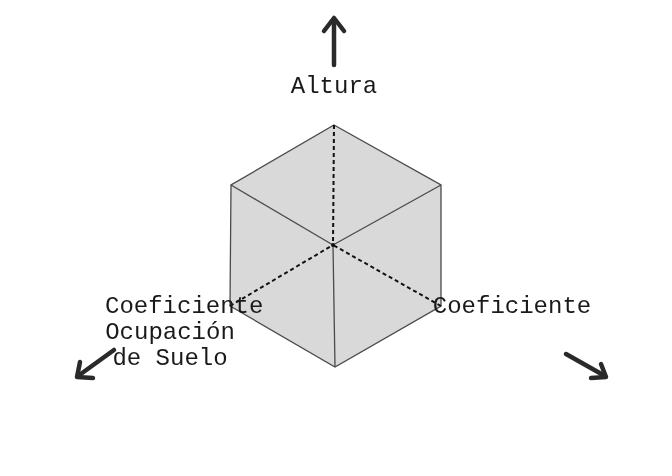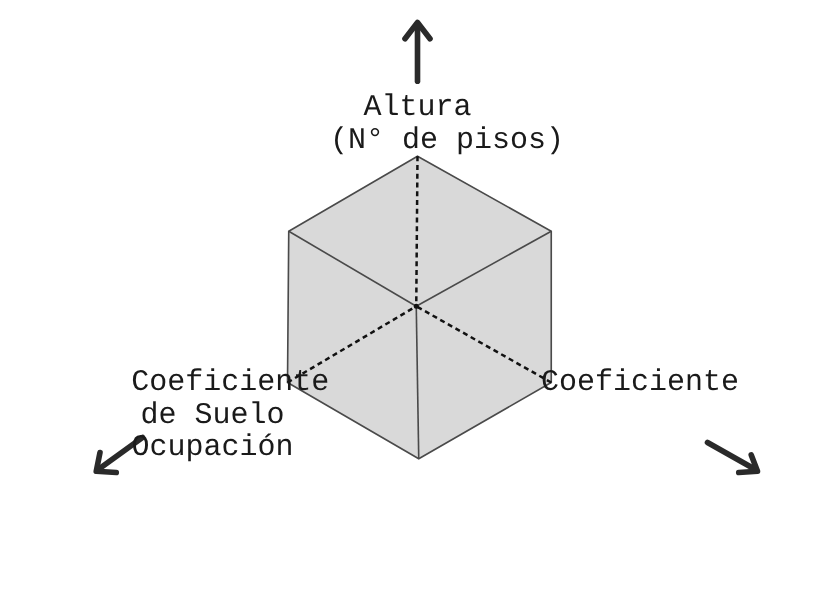--- a/index.html
+++ b/index.html
@@ -44,24 +44,23 @@
     <polyline points="80,362 77,377 93,378"></polyline>
   </g>
   <g stroke="#2a2a2a" stroke-width="4.5" stroke-linecap="round" stroke-linejoin="round" fill="none">
     <line x1="566" y1="354" x2="605" y2="376"></line>
     <polyline points="591,378 606,377 601,364"></polyline>
   </g>
 </svg>
 
 <div class="lbl center" style="left:264px; top:74px; width:140px;">
   <div>Altura</div>
-  <div>(N° de pisos)</div>
 </div>
 
 <div class="lbl center" style="left:105px; top:294px; width:130px;">
   <div>Coeficiente</div>
+  <div>Ocupación</div>
   <div>de Suelo</div>
-  <div>Ocupación</div>
 </div>
 
 <div class="lbl center" style="left:432px; top:294px; width:160px;">
   <div>Coeficiente</div>
 </div>
 
 </body></html>

